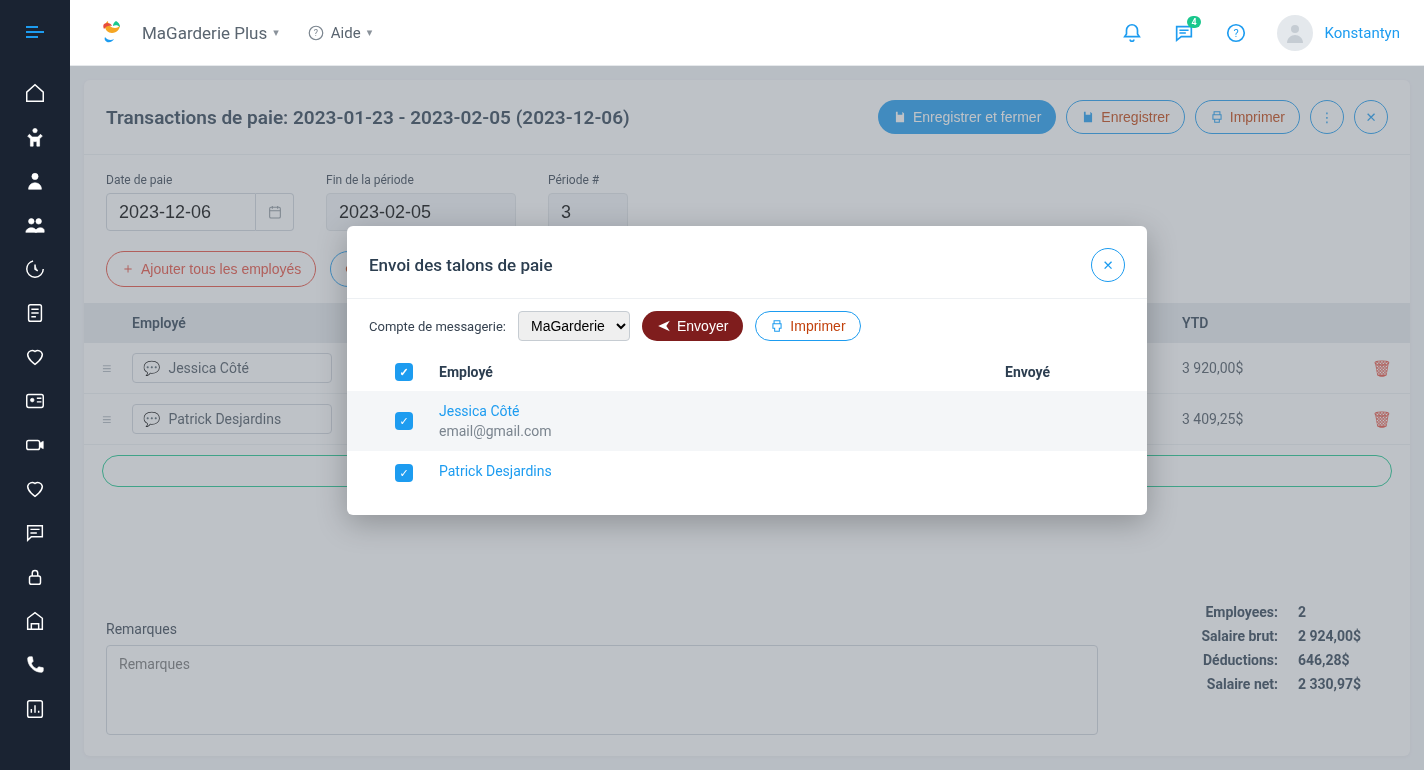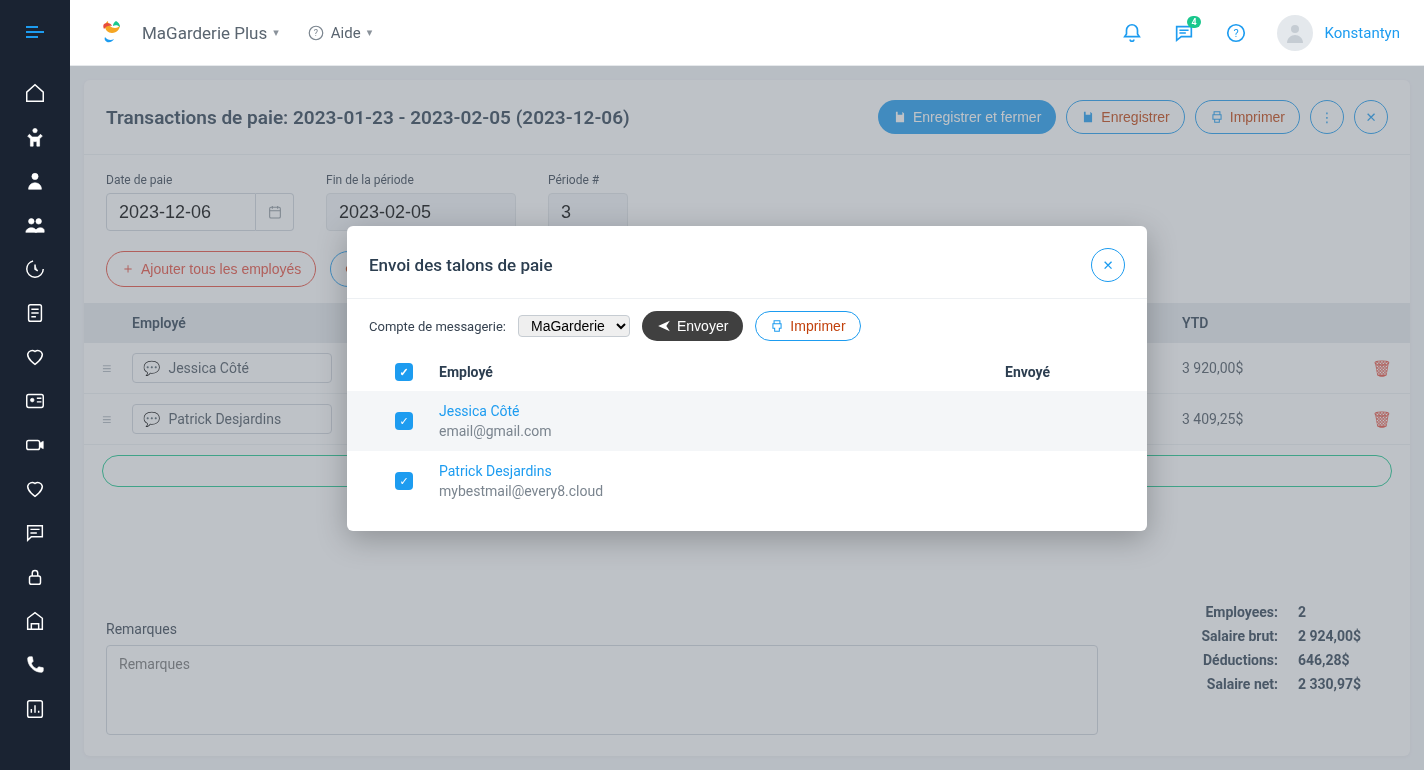--- a/index.html
+++ b/index.html
@@ -100,21 +100,21 @@
     display: inline-flex; align-items: center; gap: 6px;
     padding: 8px 14px; border-radius: 18px;
     font-size: 14px; cursor: pointer;
     border: 1px solid transparent;
     background: transparent;
   }
   .btn-primary { background: #1d9cf0; color: #fff; }
   .btn-outline-blue { border-color: #1d9cf0; color: #c2410c; }
   .btn-outline-red { border-color: #e74c3c; color: #e74c3c; }
   .btn-outline-gray { border-color: #9aa5af; color: #6b7680; }
-  .btn-green { background: #404040; color: #fff; }
+  .btn-green { background: #7f1d1d; color: #fff; }
   .icon-btn-circle {
     width: 34px; height: 34px; border-radius: 50%;
     border: 1px solid #1d9cf0; color: #1d9cf0;
     display:inline-flex;align-items:center;justify-content:center;
     cursor:pointer; background:#fff;
   }
 
   .form-row {
     display: flex; gap: 32px;
     padding: 18px 22px 10px 22px;
@@ -231,21 +231,21 @@
     display:flex;align-items:center;justify-content:center;
     background:#fff; cursor:pointer;
   }
   .modal-toolbar {
     display: flex; align-items: center; gap: 12px;
     padding: 12px 22px;
     border-top:1px solid #edf0f3;
   }
   .modal-toolbar label { font-size: 13px; color: #374351; }
   .modal-select {
-    height: 22px; padding: 0 8px;
+    height: 30px; padding: 0 8px;
     border: 1px solid #c6ccd2; border-radius: 4px;
     font-size: 14px;
   }
   .modal-table-head {
     display:flex; align-items:center;
     padding: 10px 22px;
     font-weight: 700; color: #2c3e50;
   }
   .mcol-chk { width: 70px; display:flex; justify-content:center; }
   .mcol-emp { flex: 1; }
@@ -599,19 +599,18 @@
         <div class="emp-email">email@gmail.com</div>
       </div>
       <div class="mcol-sent"></div>
     </div>
     <div class="modal-row">
       <div class="mcol-chk">
         <span class="chkbox">✓</span>
       </div>
       <div class="mcol-emp">
         <div class="emp-name">Patrick Desjardins</div>
-        <div class="emp-email">mybestmail@every8.cloud</div>
       </div>
       <div class="mcol-sent"></div>
     </div>
     <div style="height:20px"></div>
   </div>
 </div>
 
 </body></html>

